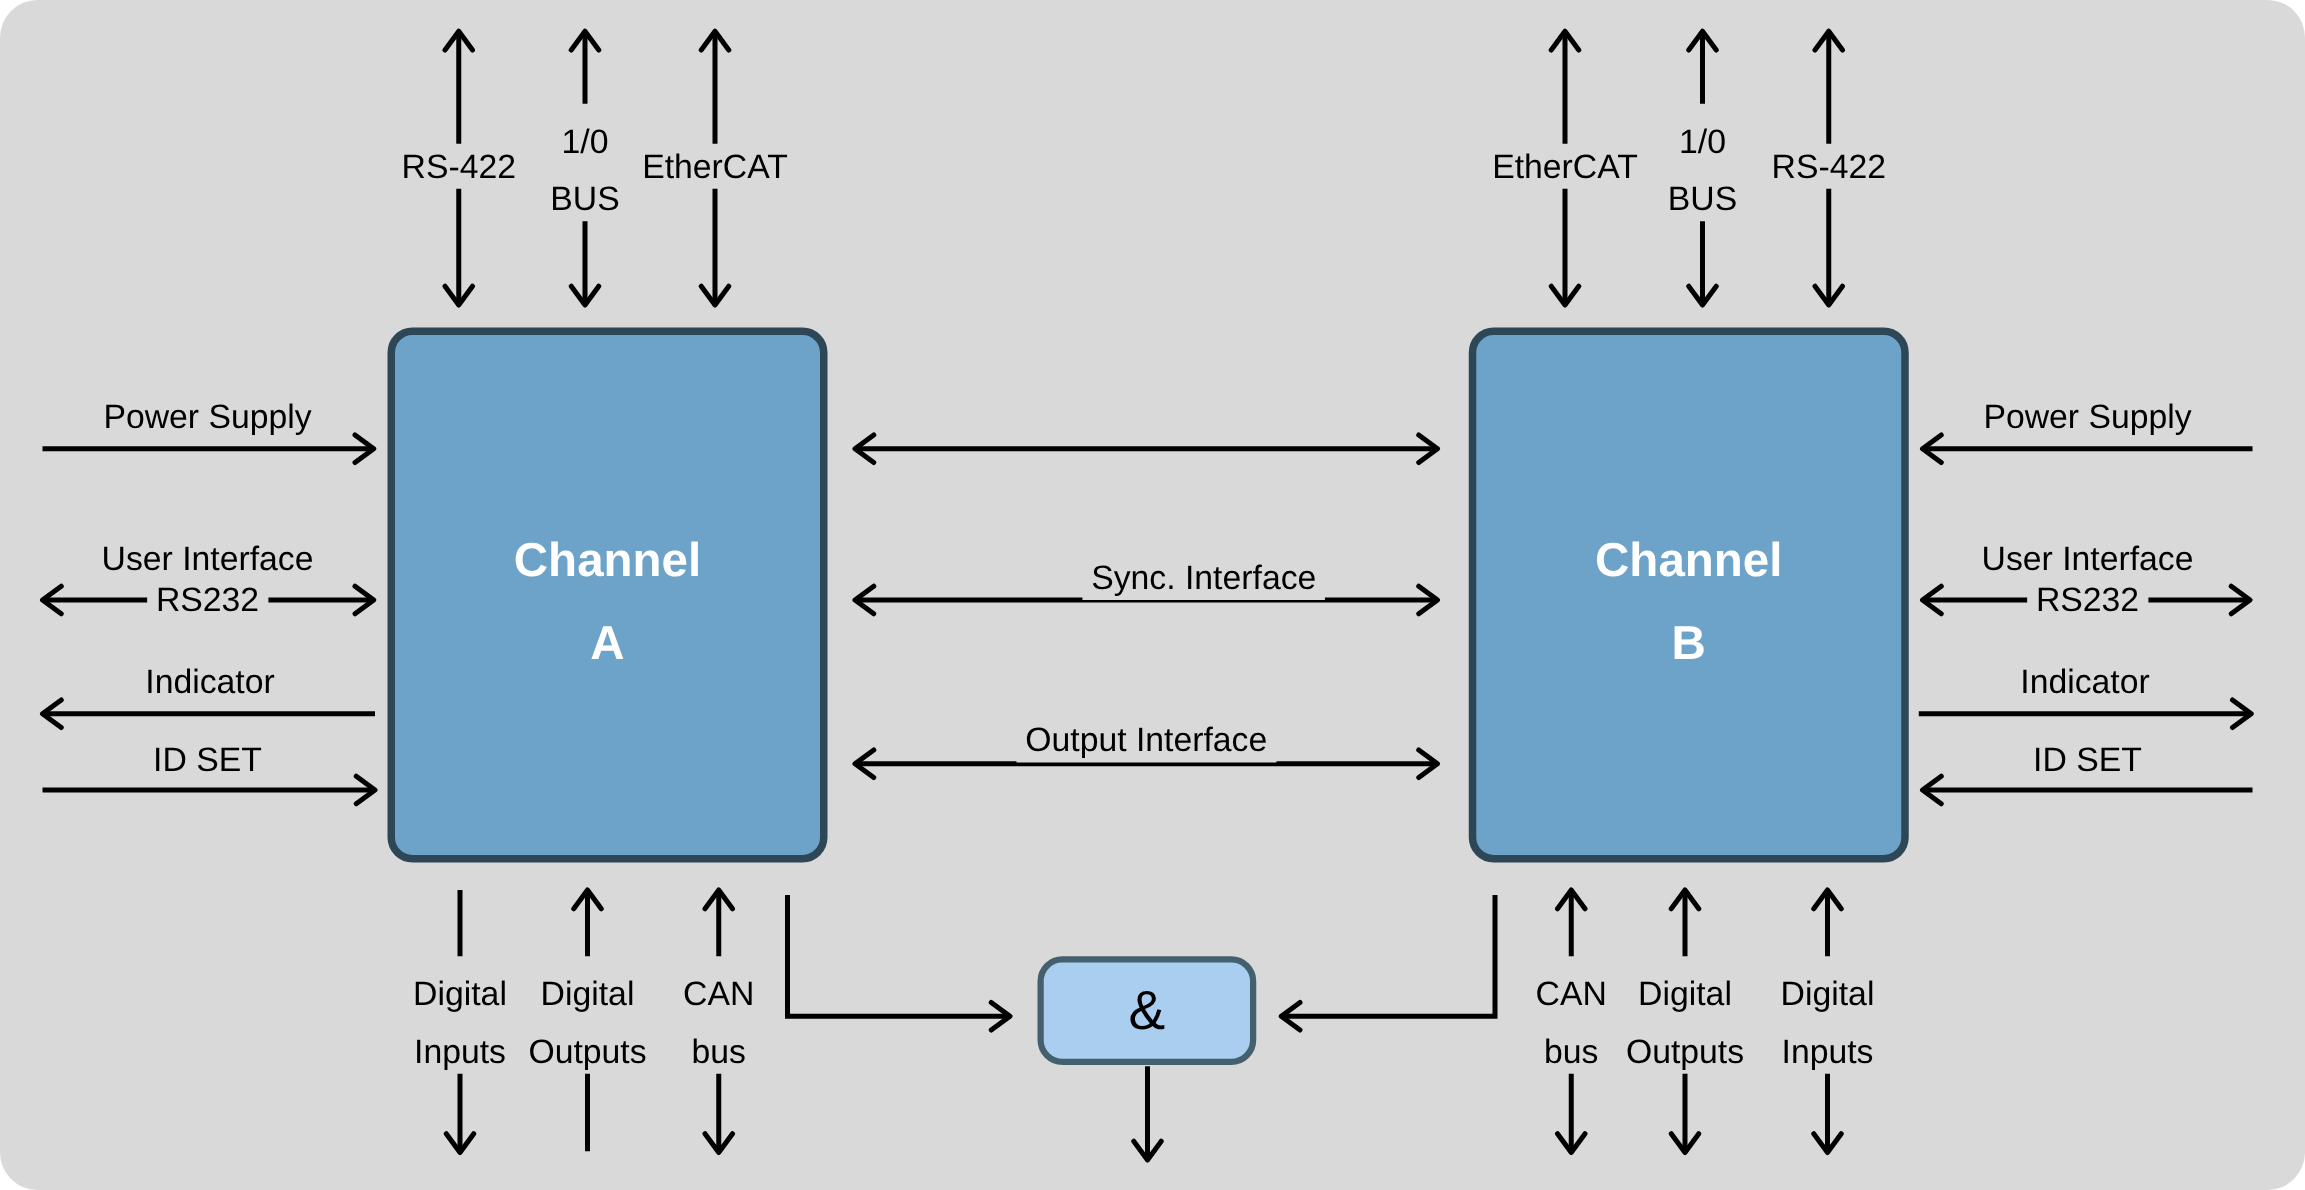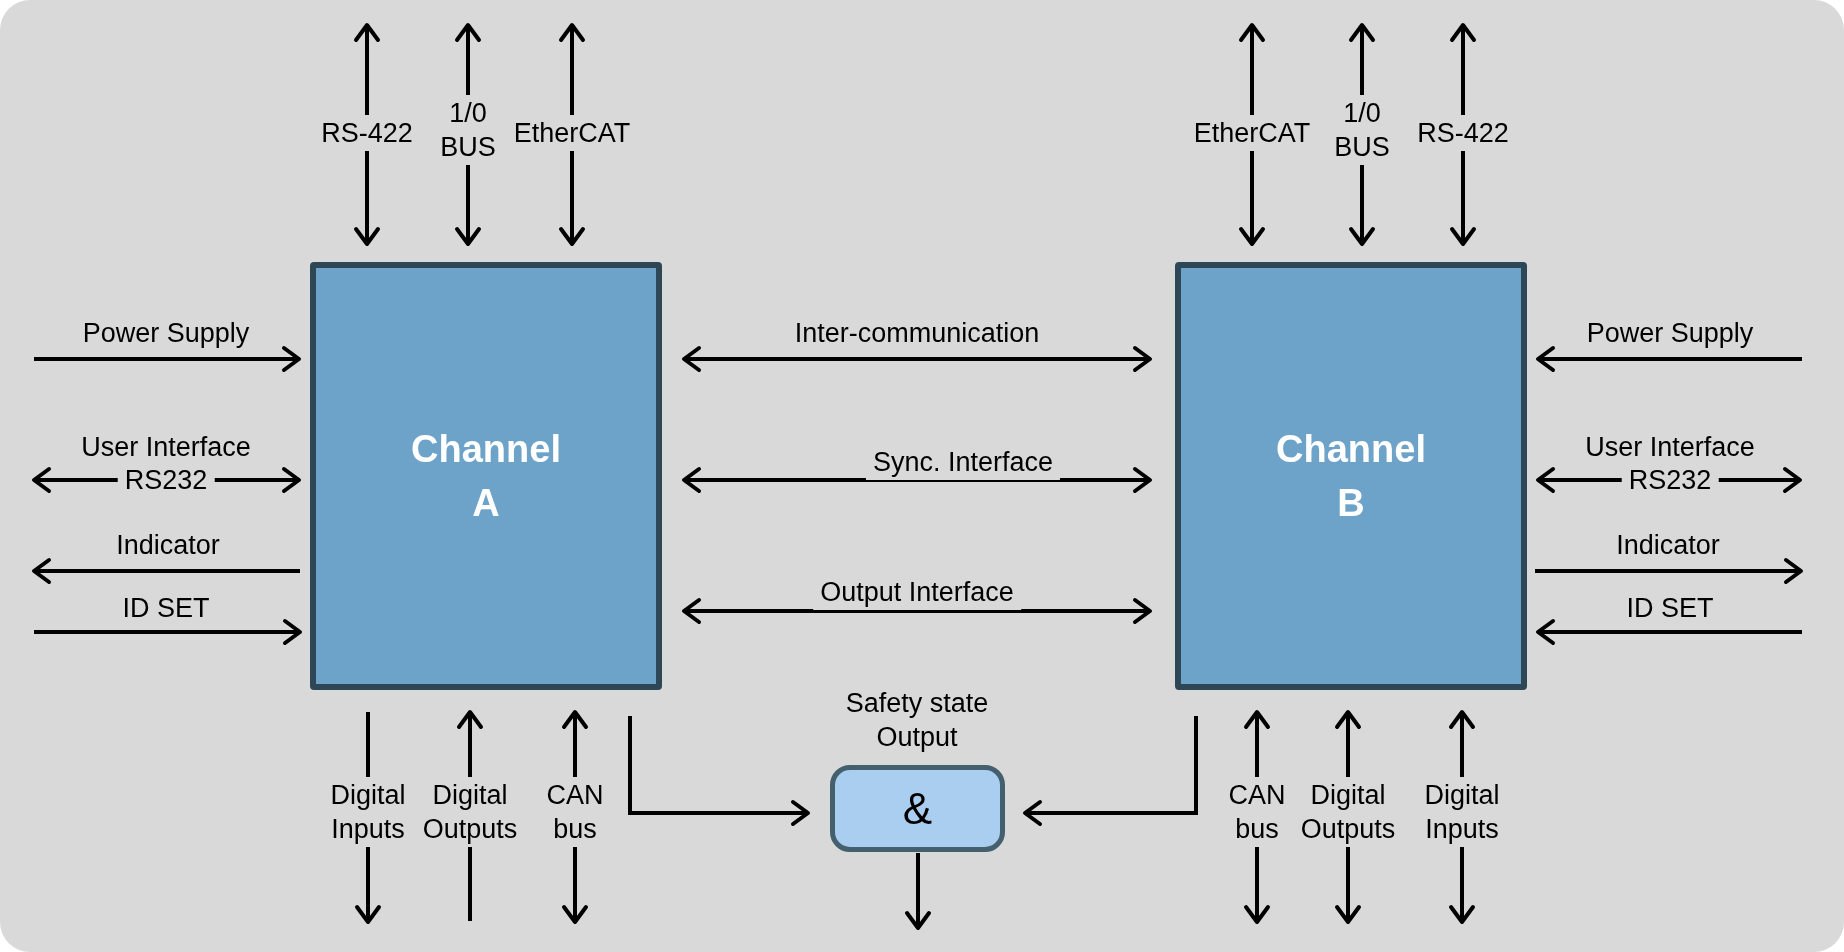--- a/index.html
+++ b/index.html
@@ -12,26 +12,26 @@
     background:var(--panel-bg,#D9D9D9);
     border-radius:30px;
   }
   svg.wires{position:absolute;left:0;top:0;}
   .lbl{
     position:absolute;transform:translate(-50%,-50%);
     background:var(--panel-bg,#D9D9D9);
     padding:1px 7px;font-size:27px;line-height:34px;
     text-align:center;white-space:nowrap;
   }
-  .ln{display:block;}
+  .ln{display:block;margin-top:12px;}
   .box{
     position:absolute;box-sizing:border-box;
     background:var(--channel-fill,#6DA3C8);
     border:6px solid var(--channel-border,#2E4756);
-    border-radius:4px;
+    border-radius:20px;
     display:flex;align-items:center;justify-content:center;
     color:#fff;font-weight:bold;font-size:38px;line-height:54px;text-align:center;
   }
   .gate{
     position:absolute;box-sizing:border-box;
     background:var(--gate-fill,#A9CEEF);
     border:5px solid var(--gate-border,#44606E);
     border-radius:20px;
     display:flex;align-items:center;justify-content:center;
     font-size:44px;line-height:44px;color:#000;
@@ -123,21 +123,20 @@
   <div class="lbl" style="left:166px;top:480px">RS232</div>
   <div class="lbl" style="left:168px;top:545px">Indicator</div>
   <div class="lbl" style="left:166px;top:608px">ID SET</div>
 
   <div class="lbl" style="left:1670px;top:333px">Power Supply</div>
   <div class="lbl" style="left:1670px;top:447px">User Interface</div>
   <div class="lbl" style="left:1670px;top:480px">RS232</div>
   <div class="lbl" style="left:1668px;top:545px">Indicator</div>
   <div class="lbl" style="left:1670px;top:608px">ID SET</div>
 
-  <div class="lbl" style="left:917px;top:333px">Inter-communication</div>
   <div class="lbl" style="left:963px;top:462px">Sync. Interface</div>
   <div class="lbl" style="left:917px;top:592px">Output Interface</div>
 
   <div class="lbl" style="left:368px;top:812px">
     <span class="ln">Digital</span>
     <span class="ln">Inputs</span>
   </div>
   <div class="lbl" style="left:470px;top:812px">
     <span class="ln">Digital</span>
     <span class="ln">Outputs</span>
@@ -153,17 +152,13 @@
   </div>
   <div class="lbl" style="left:1348px;top:812px">
     <span class="ln">Digital</span>
     <span class="ln">Outputs</span>
   </div>
   <div class="lbl" style="left:1462px;top:812px">
     <span class="ln">Digital</span>
     <span class="ln">Inputs</span>
   </div>
 
-  <div class="lbl" style="left:917px;top:720px">
-    <span class="ln">Safety state</span>
-    <span class="ln">Output</span>
-  </div>
 </div>
 
 </body></html>

